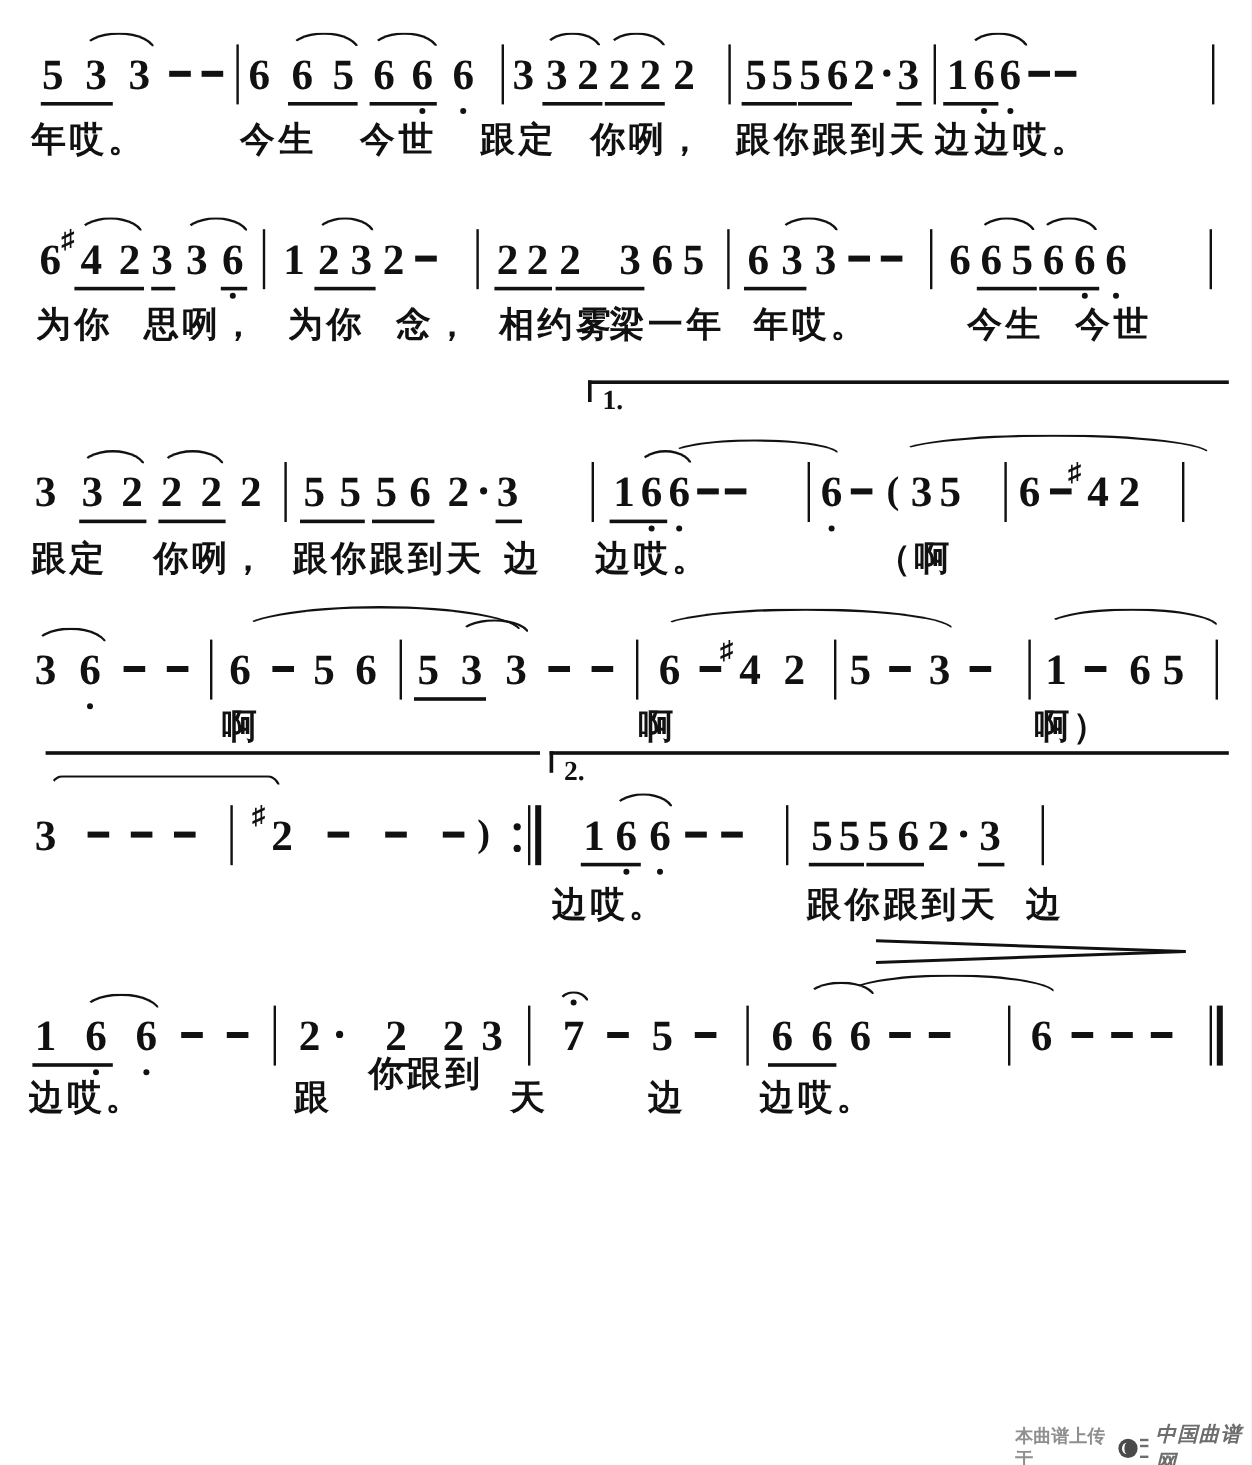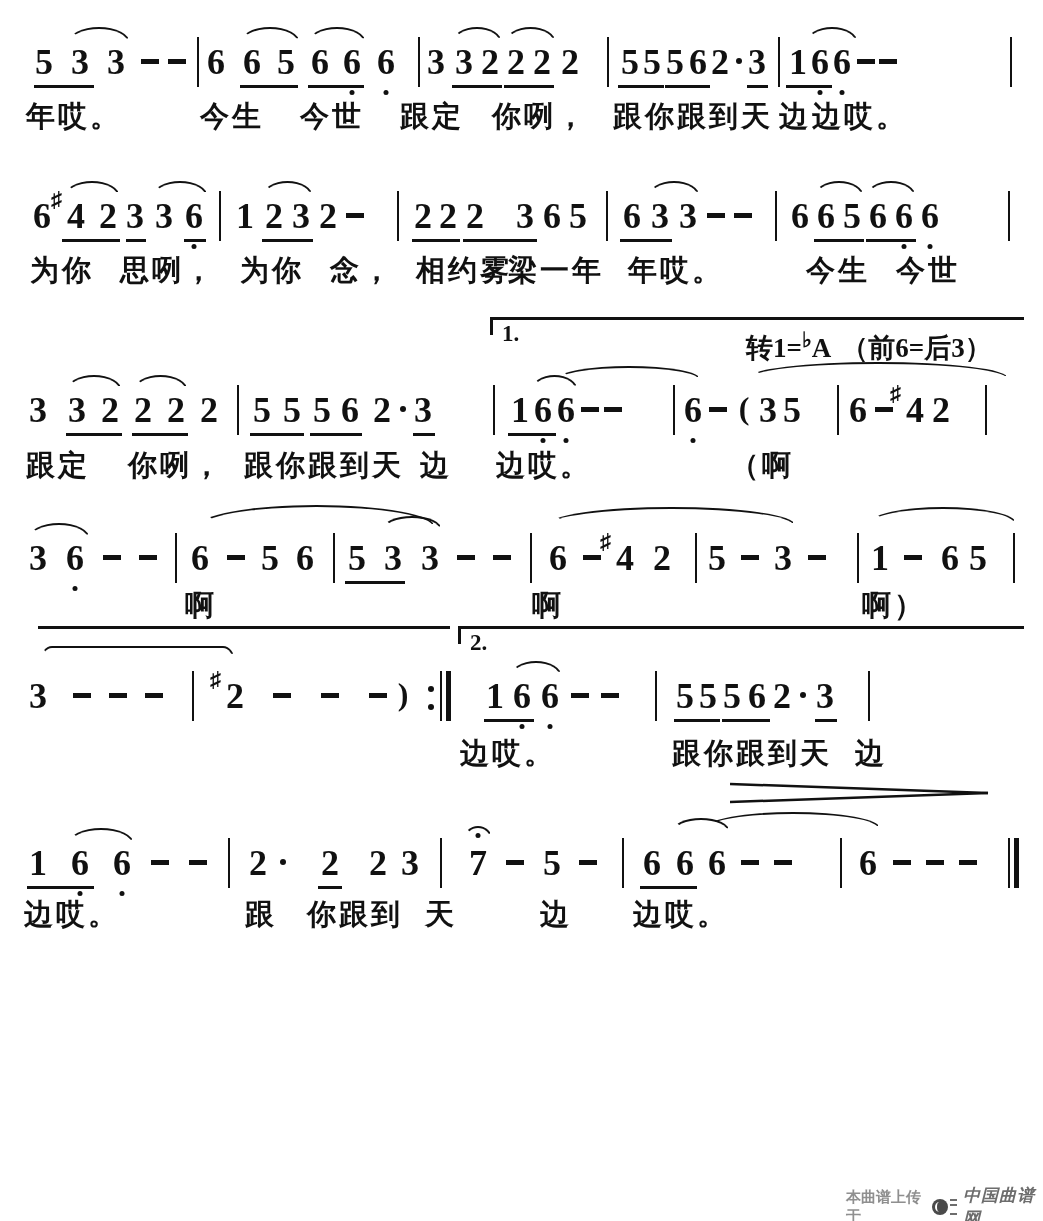--- a/index.html
+++ b/index.html
@@ -342,42 +342,39 @@
         <div class="bar thick" style="left: 1014px; top: 838px;"></div>
         <div class="bar" style="top: 838px; left: 1008px;"></div>
         <div class="beam" style="left: 27px; width: 67px; top: 886px;"></div>
         <div class="beam" style="left: 318px; width: 24px; top: 886px;"></div>
         <div class="beam" style="left: 640px; width: 57px; top: 886px;"></div>
         <div class="arc" style="left: 68px; width: 66px; top: 828px; height: 16px;"></div>
         <div class="arc" style="left: 672px; width: 58px; top: 818px; height: 14px;"></div>
         <div class="arc" style="left: 706px; width: 174px; top: 812px; height: 16px;"></div>
         <div class="lyr" style="left: 24px; top: 895px;">边哎。</div>
         <div class="lyr" style="left: 245px; top: 895px;">跟</div>
-        <div class="lyr" style="left: 307px; top: 895px;">你跟到</div>
+        <div class="lyr" style="left: 307px; top: 875px;">你跟到</div>
         <div class="lyr" style="left: 425px; top: 895px;">天</div>
         <div class="lyr" style="left: 540px; top: 895px;">边</div>
         <div class="lyr" style="left: 633px; top: 895px;">边哎。</div>
       </div>
       <div class="hline" style="left: 490px; width: 534px; top: 317px;"></div>
       <div class="vtick" style="left: 490px; top: 317px;"></div>
       <div class="vlabel" style="left: 502px; top: 321px;">1.</div>
       <div class="hline" style="left: 38px; width: 412px; top: 626px;"></div>
       <div class="hline" style="left: 458px; width: 566px; top: 626px;"></div>
       <div class="vtick" style="left: 458px; top: 626px;"></div>
       <div class="vlabel" style="left: 470px; top: 630px;">2.</div>
       <div class="contslur" style="left: 40px; width: 195px; top: 646px; height: 16px;"></div>
       <div class="hline" style="background: none; left: 730px; top: 782px; width: 262px; height: 22px;"><svg width="262" height="22" xmlns="http://www.w3.org/2000/svg">
           <line x1="0" y1="2" x2="258" y2="11" stroke="#111" stroke-width="2.5"></line>
           <line x1="0" y1="20" x2="258" y2="11" stroke="#111" stroke-width="2.5"></line>
         </svg></div>
     </div>
 
-  <div class="keytext" id="keytext" style="left: 746px; top: 328px;">
-    <span>转1=</span><span class="flat">♭</span><span>A</span><span class="comment">（前6=后3）</span>
-  </div>
 
   <div class="watermark" style="left:846px;top:1184px;">
     <span class="wprefix">本曲谱上传于</span>
     <span class="wlogo"></span>
     <span class="wlines"></span>
     <span class="wsite">中国曲谱网</span>
   </div>
 </div>
 
 </body></html>

